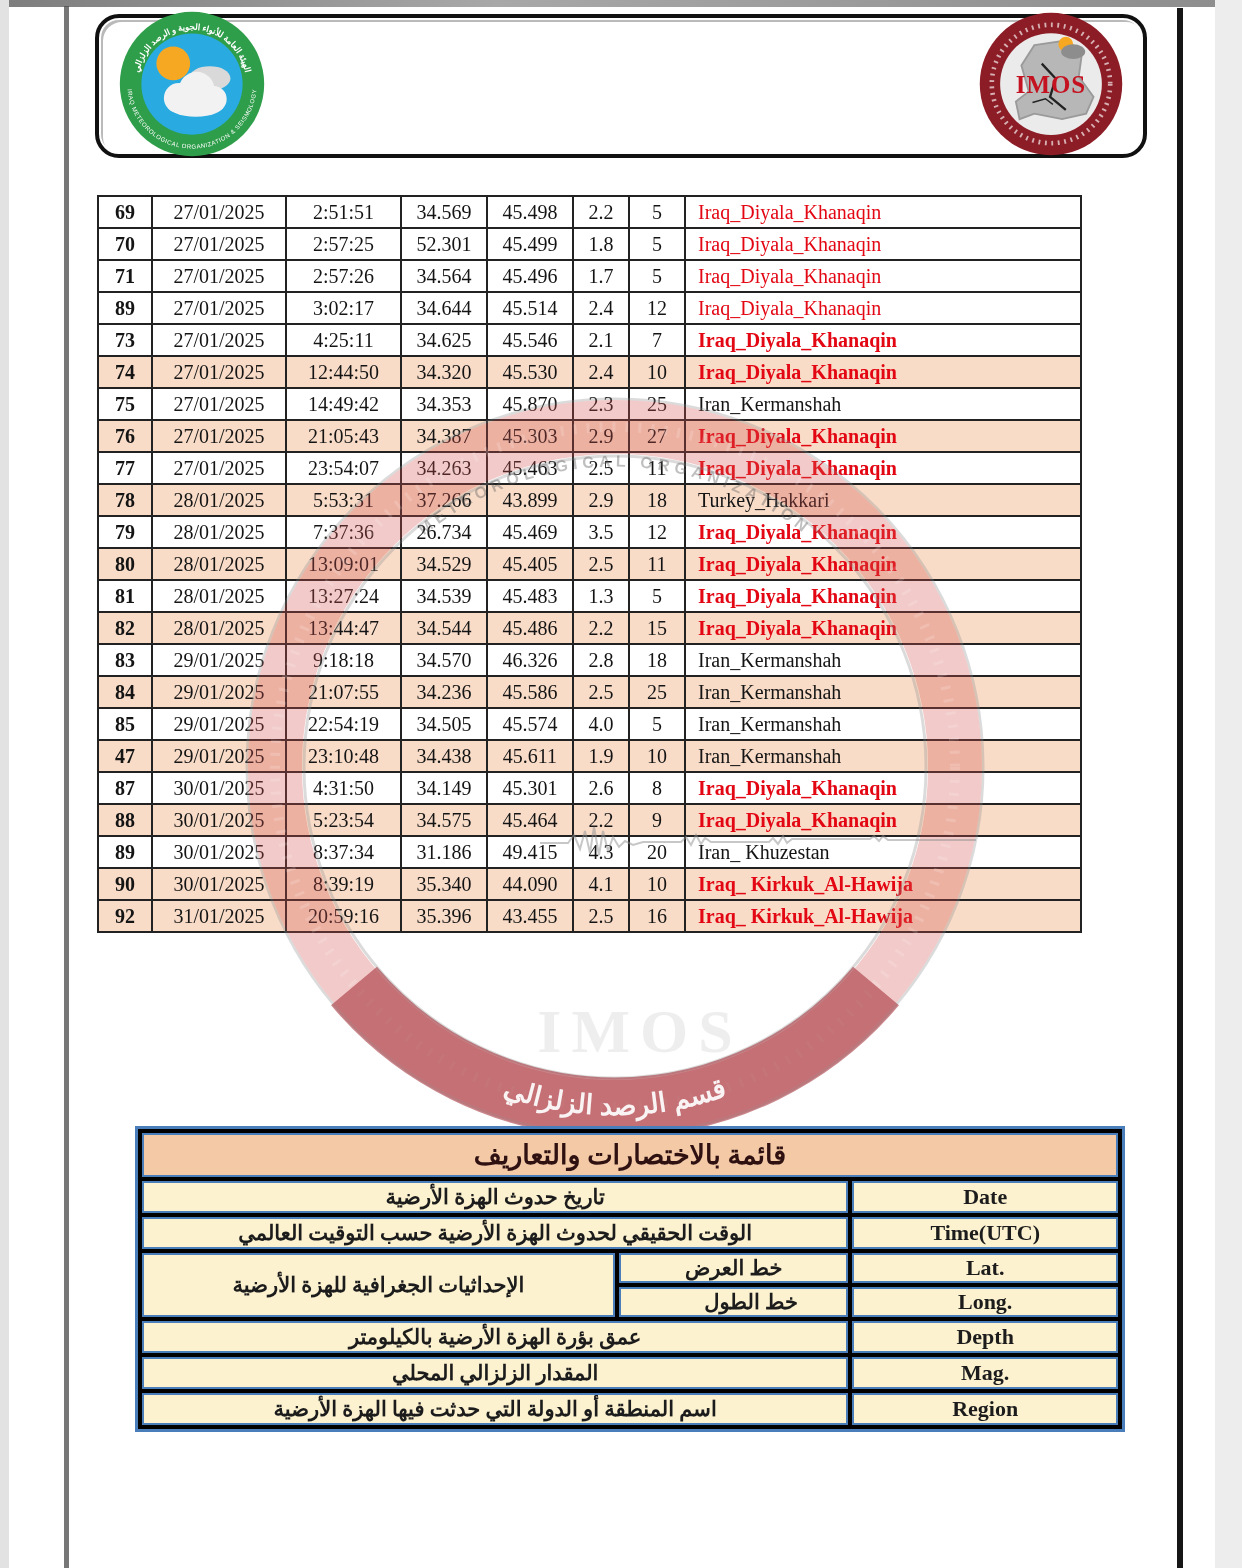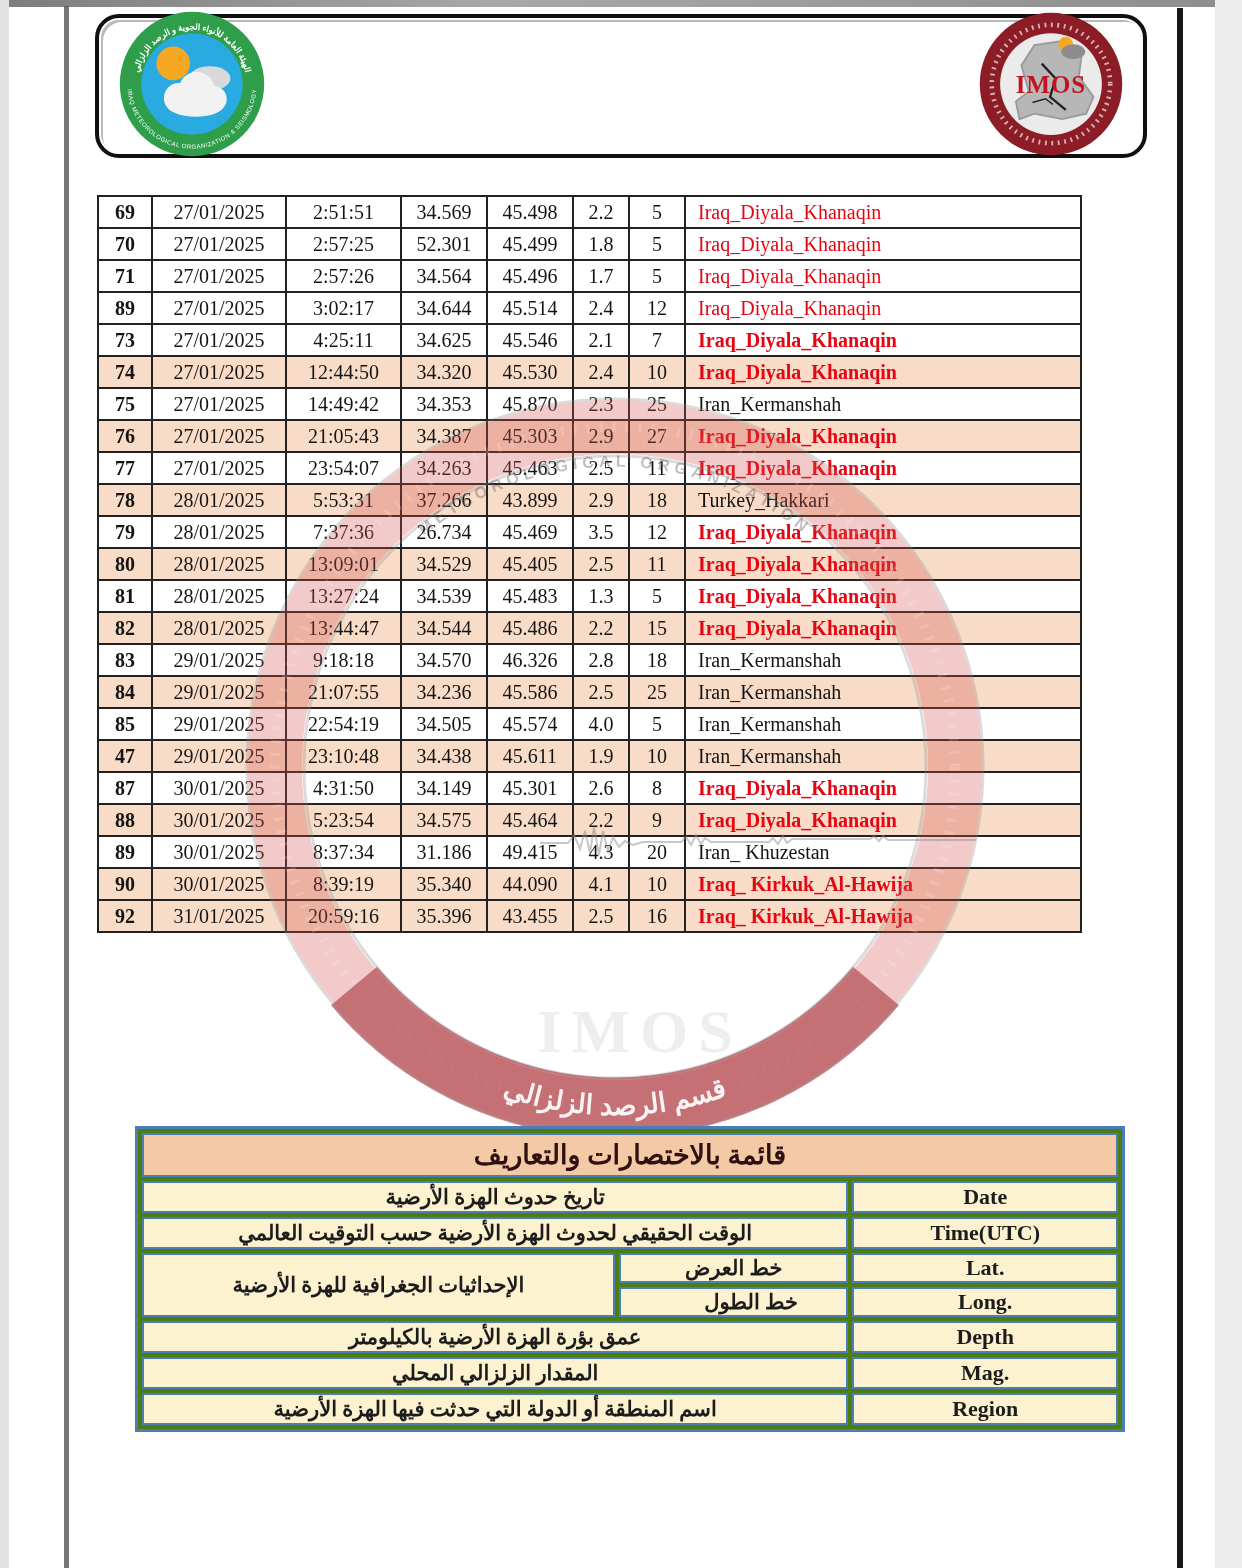--- a/index.html
+++ b/index.html
@@ -28,21 +28,21 @@
   #quake-table td.c-region{text-align:left;padding-left:12px;}
   #quake-table td.red{color:#e30613;}
   #quake-table td.b{font-weight:bold;}
   #quake-table tr.hl td{background:#f8dcc8;}
 
   
   #watermark{position:absolute;left:0;top:0;z-index:3;pointer-events:none;}
 
   
   #legend{position:absolute;left:135px;top:1126px;width:990px;z-index:4;
-      border-collapse:separate;border-spacing:4px;background:#4d7c0f;border:3px solid #4a7ebb;
+      border-collapse:separate;border-spacing:4px;background:#000000;border:3px solid #4a7ebb;
       table-layout:fixed;}
   #legend td{border:2px solid #4a7ebb;background:#fcf2d0;text-align:center;vertical-align:middle;
       font-weight:bold;color:#1c1c1c;padding:0 6px;overflow:hidden;white-space:nowrap;}
   #legend td.lg-title{background:#f3c9a6;color:#2f1111;font-size:27px;height:40px;letter-spacing:1px;}
   #legend td.lg-ar{font-size:21px;height:28px;margin-top:36px;}
   #legend td.lg-mid{font-size:21px;}
   #legend td.lg-en{font-family:"Liberation Serif",serif;font-size:22px;}
 </style>
 </head>
 <body>

